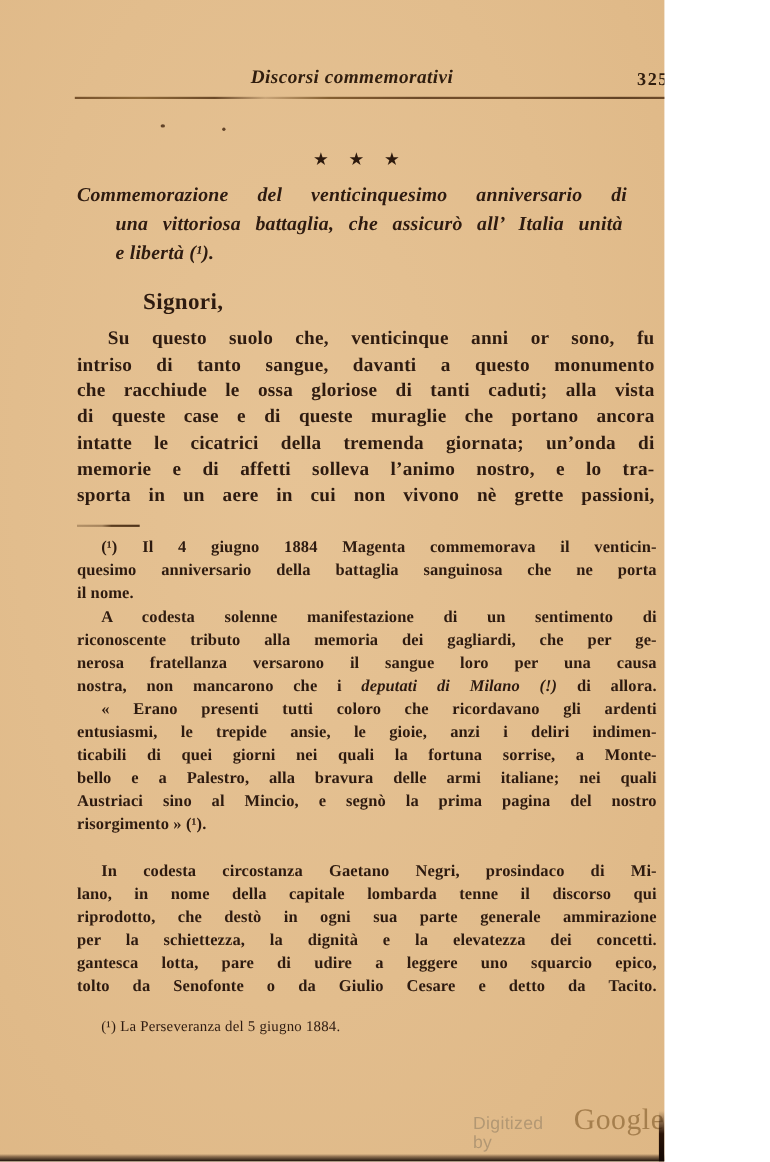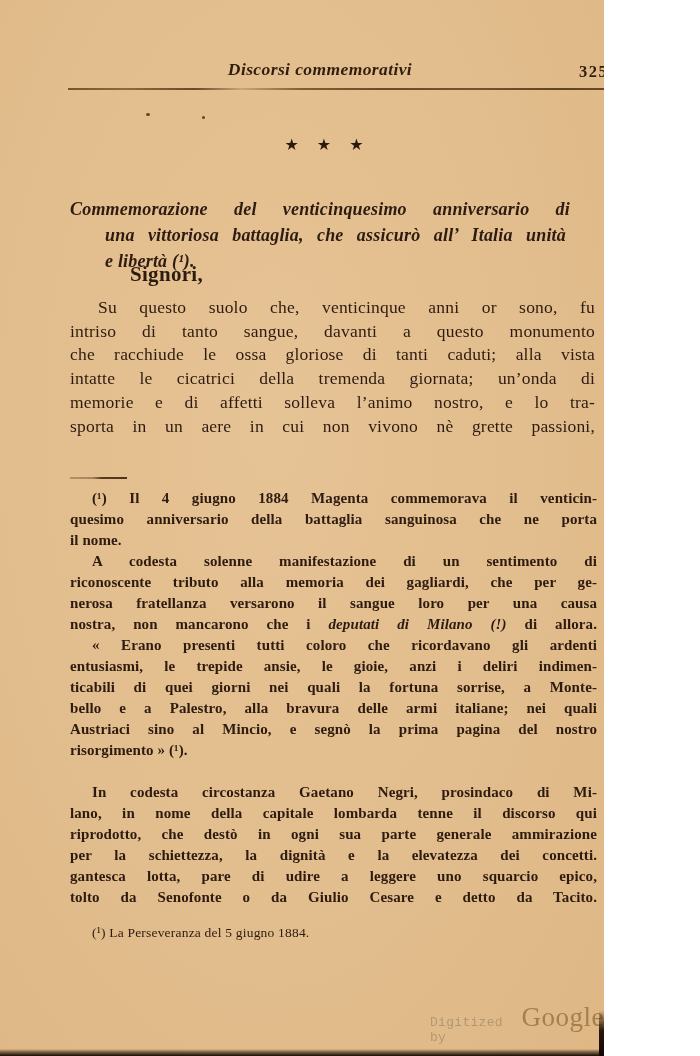--- a/index.html
+++ b/index.html
@@ -33,36 +33,36 @@
   .speck-1 { top: 113px; left: 146px; width: 4px; height: 3px; }
   .speck-2 { top: 116px; left: 202px; width: 3px; height: 3px; }
 
   .ornament {
     position: absolute; top: 135px; left: 0; width: 648px;
     text-align: center; font-size: 16px; color: #2c190d;
     word-spacing: 14px;
   }
 
   .doc-title {
-    position: absolute; top: 196px; left: 70px; width: 500px;
+    position: absolute; top: 164px; left: 70px; width: 500px;
     font-style: italic; font-weight: 700; font-size: 18px;
     line-height: 26px; letter-spacing: 0.2px; font-family: Liberation Serif, serif;
   }
   .doc-title .tline { text-align: justify; text-align-last: justify; }
   .doc-title .tline:nth-child(2) { padding-left: 35px; padding-right: 4px; }
   .doc-title .tline:last-child { padding-left: 35px; text-align-last: left; }
 
   .salutation {
     position: absolute; top: 262px; left: 130px;
     font-size: 21px; font-weight: 700; letter-spacing: .3px;
   }
 
   .body-text {
     position: absolute; top: 296px; left: 70px; width: 525px;
-    font-size: 17.5px; font-weight: 400; line-height: 23.7px;
+    font-size: 17.5px; font-weight: 700; line-height: 23.7px;
     letter-spacing: .2px;
   }
   .body-text .tline { text-align: justify; text-align-last: justify; }
   .body-text .tline:first-child { padding-left: 28px; }
 
   .footnote-rule {
     position: absolute; top: 477px; left: 70px; width: 57px; height: 2px;
     background: linear-gradient(90deg, rgba(90,60,30,.35) 0%, rgba(90,60,30,.45) 40%, #5a3c1e 55%, #4f331a 100%);
   }
 
@@ -79,21 +79,21 @@
   .fn-source {
     position: absolute; top: 925px; left: 92px;
     font-size: 13.5px; font-weight: 400; letter-spacing: .2px;
   }
 
   .watermark {
     position: absolute; top: 1002px; left: 430px;
     display: flex; align-items: baseline; gap: 7px;
     opacity: .85;
   }
-  .watermark .wm-prefix { font-family: Liberation Mono, monospace; font-size: 13px; color: #ab9270; letter-spacing: .3px; }
+  .watermark .wm-prefix { font-family: Liberation Sans, sans-serif; font-size: 16px; color: #ab9270; letter-spacing: .3px; }
   .watermark .wm-brand  { font-family: "Liberation Serif", serif; font-size: 27px; color: #9c7544; letter-spacing: .5px; }
 
   .scan-edge-bottom {
     position: absolute; left: 0; bottom: 0; width: 100%; height: 7px;
     background: linear-gradient(180deg, rgba(30,15,6,0) 0%, rgba(40,20,10,.45) 35%, #150b05 100%);
   }
   .scan-edge-right {
     position: absolute; right: 0; bottom: 0; width: 5px; height: 46px;
     background: linear-gradient(180deg, rgba(43,20,8,0) 0%, #2b1408 45%, #120805 100%);
   }
@@ -117,20 +117,21 @@
       <div class="tline">una vittoriosa battaglia, che assicurò all’ Italia unità</div>
       <div class="tline">e libertà (¹).</div>
     </div>
 
   <div class="salutation">Signori,</div>
 
   <div class="body-text">
       <div class="tline">Su questo suolo che, venticinque anni or sono, fu</div>
       <div class="tline">intriso di tanto sangue, davanti a questo monumento</div>
       <div class="tline">che racchiude le ossa gloriose di tanti caduti; alla vista</div>
+      <div class="tline">di queste case e di queste muraglie che portano ancora</div>
       <div class="tline">intatte le cicatrici della tremenda giornata; un’onda di</div>
       <div class="tline">memorie e di affetti solleva l’animo nostro, e lo tra-</div>
       <div class="tline">sporta in un aere in cui non vivono nè grette passioni,</div>
     </div>
 
   <div class="footnote-rule"></div>
 
   <div class="footnote fn-1 short-last">
       <div class="tline">(¹) Il 4 giugno 1884 Magenta commemorava il venticin-</div>
       <div class="tline">quesimo anniversario della battaglia sanguinosa che ne porta</div>

